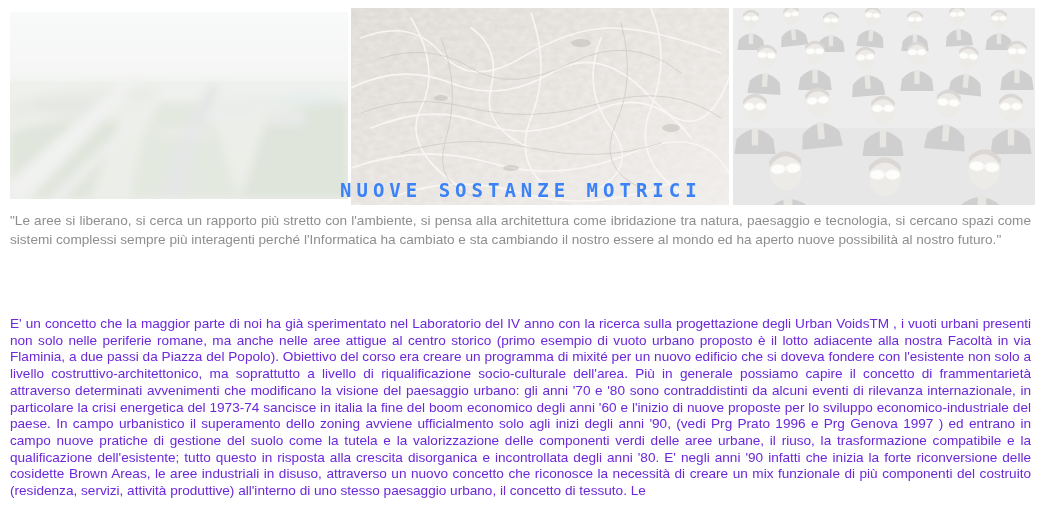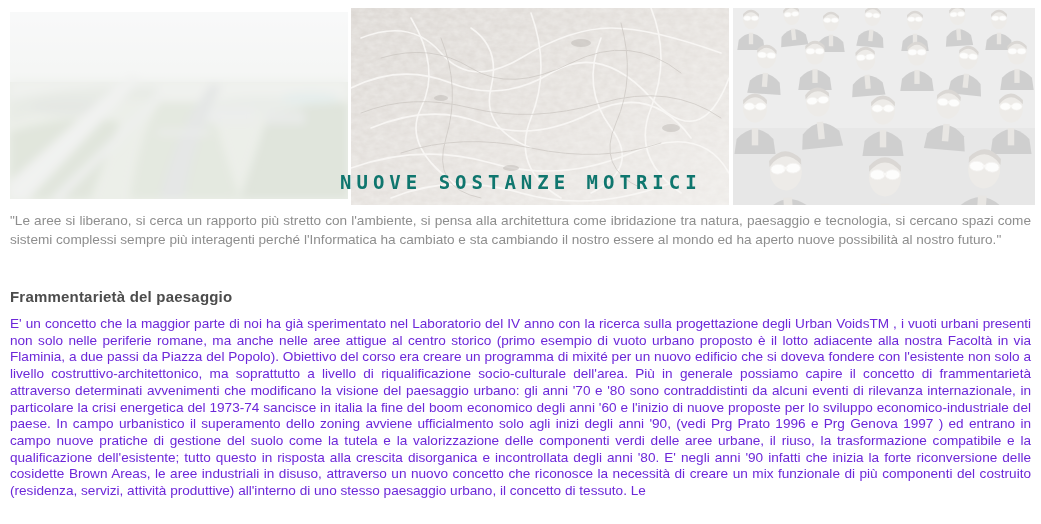--- a/index.html
+++ b/index.html
@@ -10,24 +10,24 @@
   .page{position:relative;width:1041px;height:524px;background:#fff;}
 
   
   .header{position:absolute;left:0;top:0;width:1041px;height:208px;}
   .himg{position:absolute;display:block;}
   .img-aerial {left:10px; top:12px; width:338px; height:187px; opacity:.34;}
   .img-fibers {left:351px;top:8px;  width:378px; height:197px; opacity:.50;}
   .img-crowd  {left:733px;top:8px;  width:302px; height:197px; opacity:.42;}
 
   .collage-title{
-    position:absolute;left:340px;top:171px;
+    position:absolute;left:340px;top:179px;
     font-family:"DejaVu Sans Mono","Liberation Mono",monospace;
     font-weight:bold;font-size:19px;letter-spacing:5px;
-    color:#0f766e;white-space:nowrap;
+    color:#3b82f6;white-space:nowrap;
   }
 
   
   .quote{
     position:absolute;left:10px;top:212px;width:1021px;margin:0;
     text-align:justify;font-size:13.6px;line-height:18.6px;
     color:#8e8e8e;
   }
   .section-heading{
     position:absolute;left:10px;top:288px;margin:0;
@@ -163,17 +163,16 @@
       <use href="#person" transform="translate(52,152) scale(1.45) rotate(-4)"></use>
       <use href="#person" transform="translate(152,158) scale(1.45)"></use>
       <use href="#person" transform="translate(252,150) scale(1.45) rotate(4)"></use>
     </svg>
 
     <div class="collage-title">NUOVE SOSTANZE MOTRICI</div>
   </div>
 
   <p class="quote">"Le aree si liberano, si cerca un rapporto più stretto con l'ambiente, si pensa alla architettura come ibridazione tra natura, paesaggio e tecnologia, si cercano spazi come sistemi complessi sempre più interagenti perché l'Informatica ha cambiato e sta cambiando il nostro essere al mondo ed ha aperto nuove possibilità al nostro futuro."</p>
 
-  <h2 class="section-heading">Frammentarietà del paesaggio</h2>
 
   <p class="section-body">E' un concetto che la maggior parte di noi ha già sperimentato nel Laboratorio del IV anno con la ricerca sulla progettazione degli Urban VoidsTM , i vuoti urbani presenti non solo nelle periferie romane, ma anche nelle aree attigue al centro storico (primo esempio di vuoto urbano proposto è il lotto adiacente alla nostra Facoltà in via Flaminia, a due passi da Piazza del Popolo). Obiettivo del corso era creare un programma di mixité per un nuovo edificio che si doveva fondere con l'esistente non solo a livello costruttivo-architettonico, ma soprattutto a livello di riqualificazione socio-culturale dell'area. Più in generale possiamo capire il concetto di frammentarietà attraverso determinati avvenimenti che modificano la visione del paesaggio urbano: gli anni '70 e '80 sono contraddistinti da alcuni eventi di rilevanza internazionale, in particolare la crisi energetica del 1973-74 sancisce in italia la fine del boom economico degli anni '60 e l'inizio di nuove proposte per lo sviluppo economico-industriale del paese. In campo urbanistico il superamento dello zoning avviene ufficialmento solo agli inizi degli anni '90, (vedi Prg Prato 1996 e Prg Genova 1997 ) ed entrano in campo nuove pratiche di gestione del suolo come la tutela e la valorizzazione delle componenti verdi delle aree urbane, il riuso, la trasformazione compatibile e la qualificazione dell'esistente; tutto questo in risposta alla crescita disorganica e incontrollata degli anni '80. E' negli anni '90 infatti che inizia la forte riconversione delle cosidette Brown Areas, le aree industriali in disuso, attraverso un nuovo concetto che riconosce la necessità di creare un mix funzionale di più componenti del costruito (residenza, servizi, attività produttive) all'interno di uno stesso paesaggio urbano, il concetto di tessuto. Le</p>
 
 </div>
 
 </body></html>

